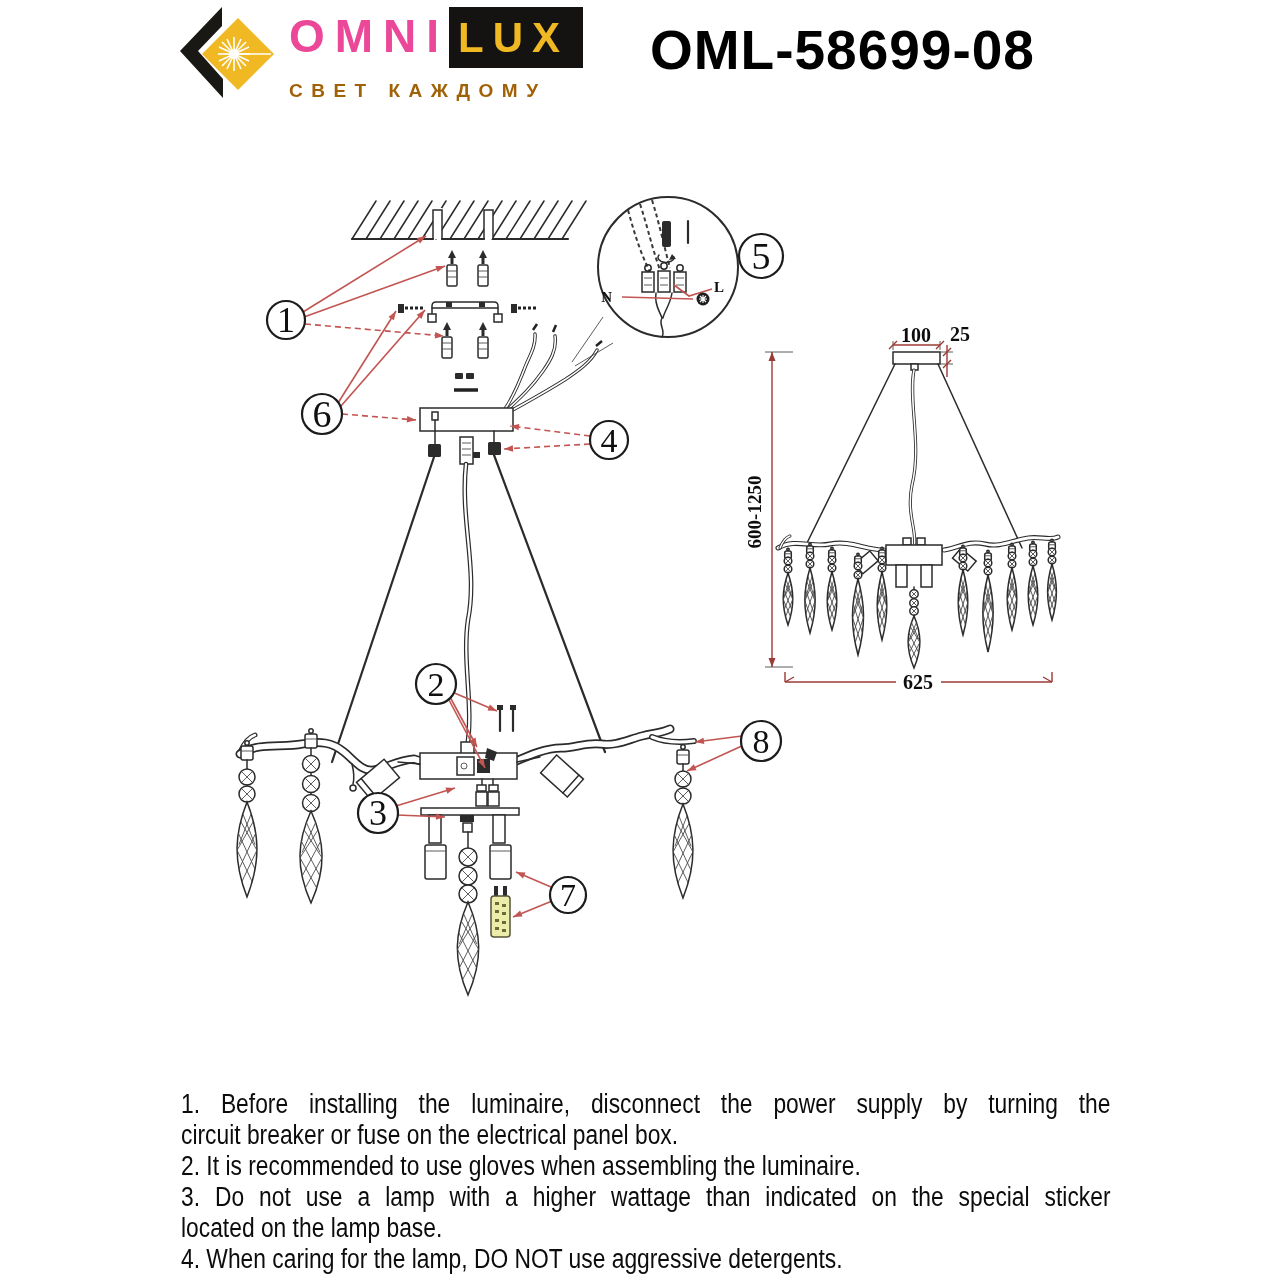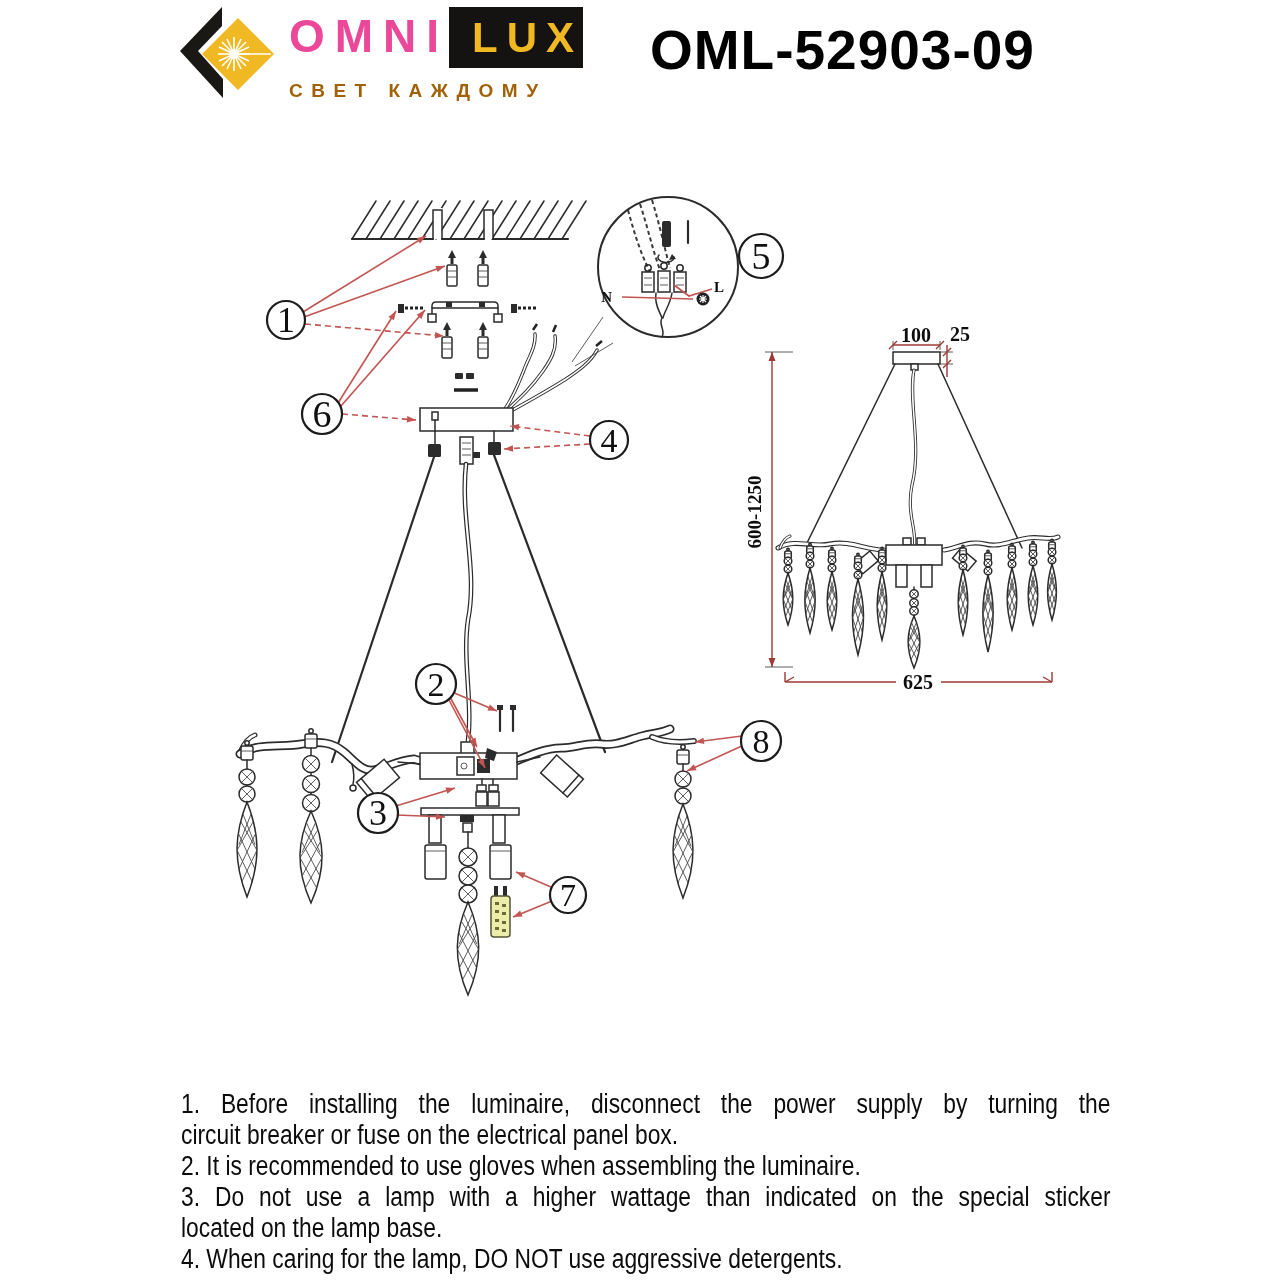--- a/index.html
+++ b/index.html
@@ -3,21 +3,21 @@
 <meta charset="utf-8">
 <style>
   html,body{margin:0;padding:0;background:#fff;}
   body{width:1280px;height:1280px;position:relative;overflow:hidden;
        font-family:"Liberation Sans",sans-serif;color:#111;}
   
   .logo-svg{position:absolute;left:178px;top:4px;}
   .brand-name{position:absolute;left:289px;top:9px;font-size:46px;font-weight:700;
               letter-spacing:10px;color:#ec4899;}
   .lux-box{position:absolute;left:449px;top:7px;width:134px;height:61px;background:#141311;
-           display:flex;align-items:center;justify-content:flex-end;}
+           display:flex;align-items:center;justify-content:flex-start;}
   .lux-box span{font-size:42px;font-weight:700;letter-spacing:9px;color:var(--yellow);
                 padding-left:9px;}
   .tagline{position:absolute;left:289px;top:80px;font-size:19px;font-weight:700;
            letter-spacing:8.5px;color:#a16207;white-space:nowrap;}
   .model{position:absolute;left:650px;top:18px;font-size:55px;font-weight:700;
          letter-spacing:1px;color:#000;white-space:nowrap;}
   
   .diagram{position:absolute;left:0;top:140px;}
   .ln{stroke:var(--ink);stroke-width:1.5;fill:none;stroke-linecap:round;}
   .ln2{stroke:var(--ink);stroke-width:2.2;fill:none;stroke-linecap:round;}
@@ -61,21 +61,21 @@
       <line x1="41" y1="43" x2="71" y2="57"></line>
       <line x1="41" y1="57" x2="71" y2="43"></line>
       <circle cx="56" cy="50" r="4.5" fill="#fff" stroke="none"></circle>
     </g>
   </svg>
   <div class="brand-name">OMNI</div>
   <div class="lux-box">
     <span>LUX</span>
   </div>
   <div class="tagline">СВЕТ КАЖДОМУ</div>
-  <div class="model">OML-52903-09</div>
+  <div class="model">OML-58699-08</div>
 </div>
 
 <svg class="diagram" width="1280" height="945" viewBox="0 140 1280 945">
 
   <g id="hatch">
       <line x1="352" y1="239" x2="376" y2="201" class="ln" stroke-width="1.6"></line>
       <line x1="366" y1="239" x2="390" y2="201" class="ln" stroke-width="1.6"></line>
       <line x1="380" y1="239" x2="404" y2="201" class="ln" stroke-width="1.6"></line>
       <line x1="394" y1="239" x2="418" y2="201" class="ln" stroke-width="1.6"></line>
       <line x1="408" y1="239" x2="432" y2="201" class="ln" stroke-width="1.6"></line>

